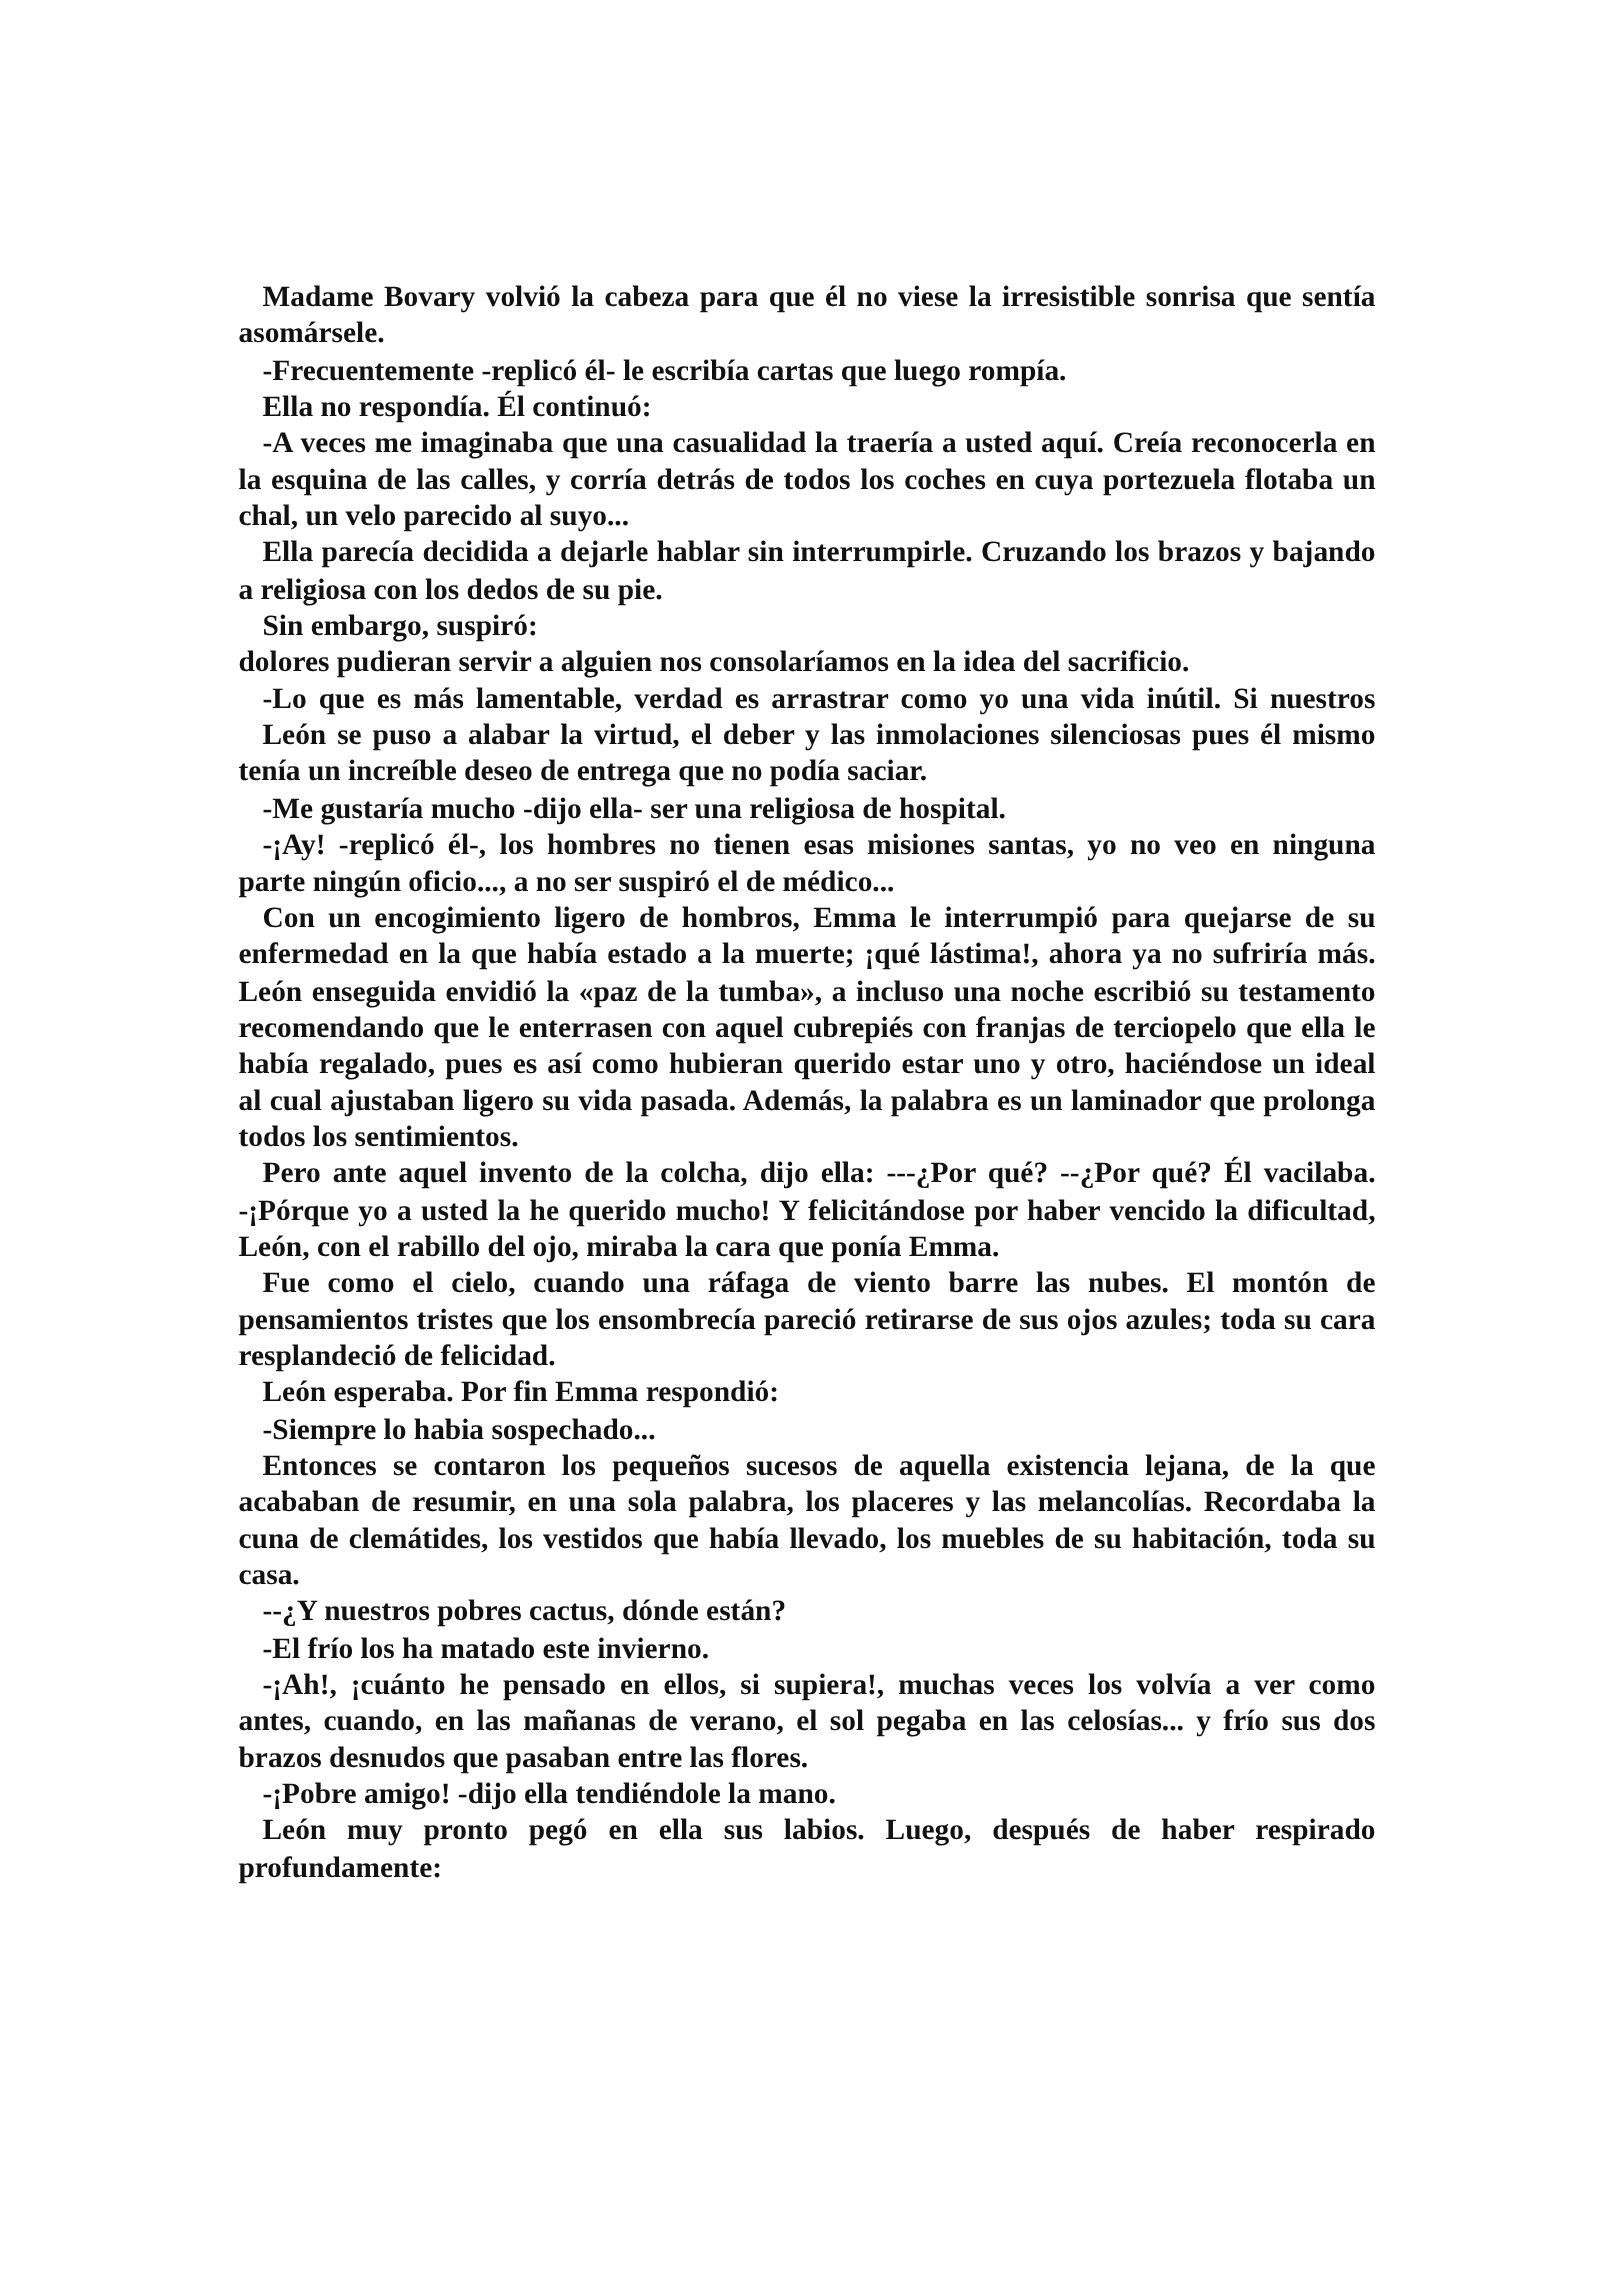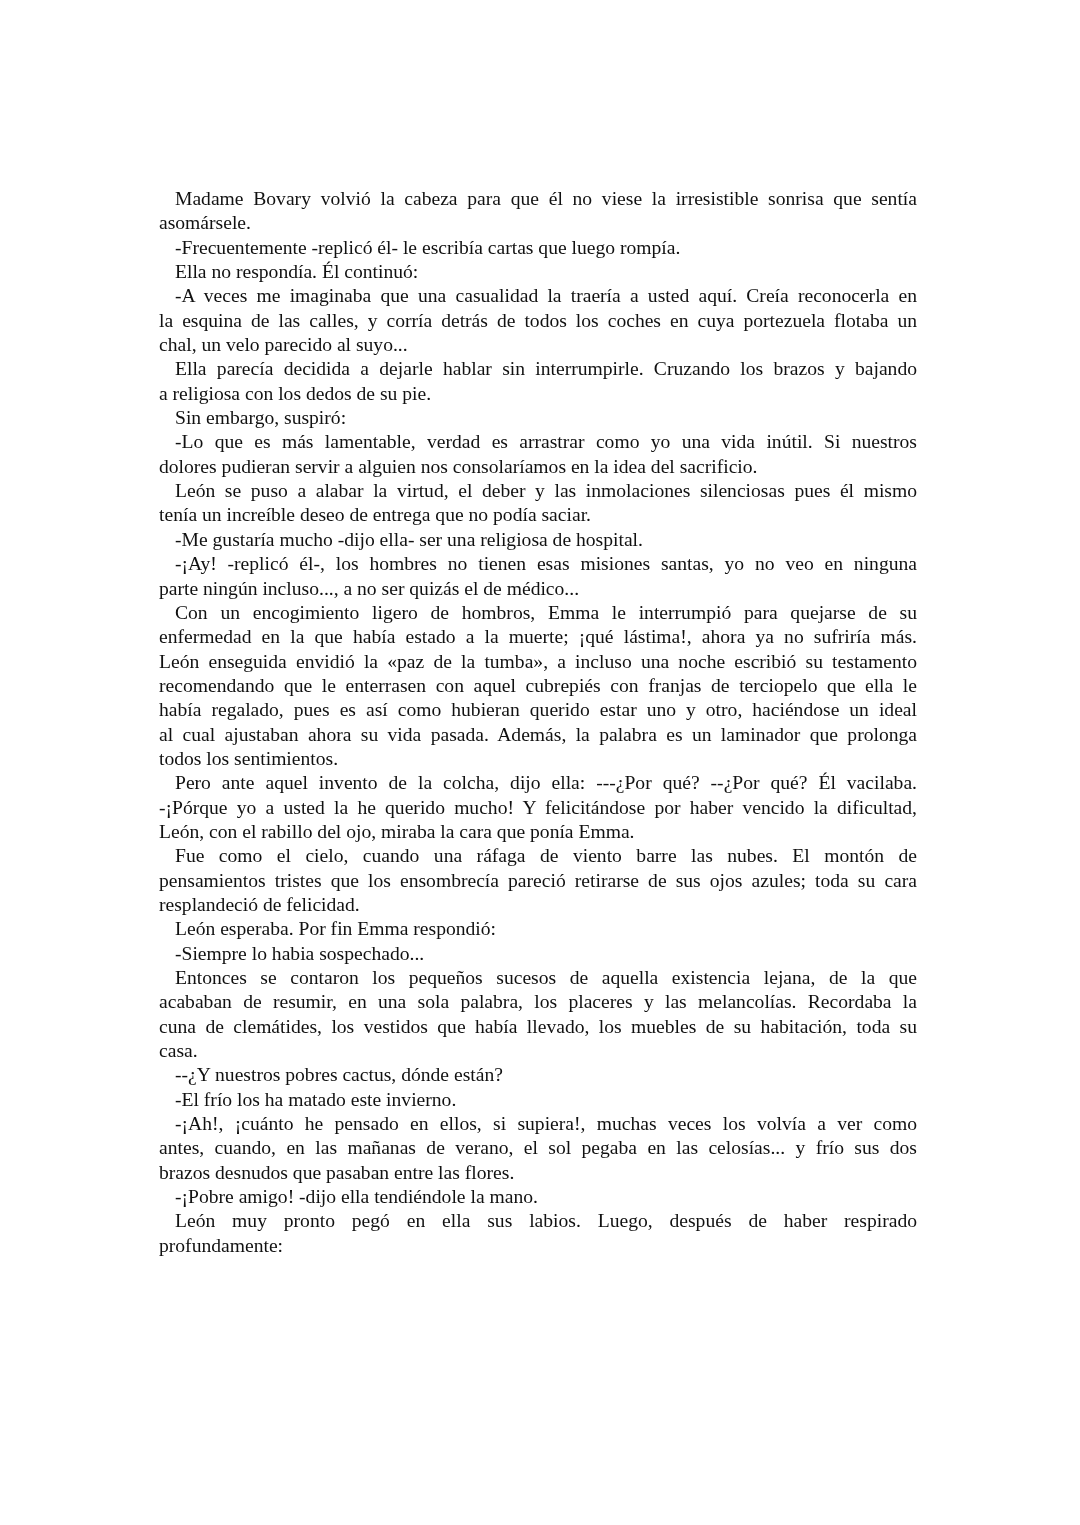--- a/index.html
+++ b/index.html
@@ -13,20 +13,21 @@
       position: relative;
       overflow: hidden;
     }
     .page {
       position: absolute;
       left: 0;
       top: 0;
       width: 959px;
       height: 1525px;
       background: #ffffff;
+      font-weight: bold;
     }
     .text-block {
       position: absolute;
       left: 159px;
       top: 187px;
       width: 758px;
       font-family: "Liberation Serif", "DejaVu Serif", serif;
       font-size: 19.6px;
       line-height: 24.35px;
       color: #111111;
@@ -54,33 +55,33 @@
       <span class="line j ind">Madame Bovary volvió la cabeza para que él no viese la irresistible sonrisa que sentía</span>
       <span class="line">asomársele.</span>
       <span class="line ind">-Frecuentemente -replicó él- le escribía cartas que luego rompía.</span>
       <span class="line ind">Ella no respondía. Él continuó:</span>
       <span class="line j ind">-A veces me imaginaba que una casualidad la traería a usted aquí. Creía reconocerla en</span>
       <span class="line j">la esquina de las calles, y corría detrás de todos los coches en cuya portezuela flotaba un</span>
       <span class="line">chal, un velo parecido al suyo...</span>
       <span class="line j ind">Ella parecía decidida a dejarle hablar sin interrumpirle. Cruzando los brazos y bajando</span>
       <span class="line">a religiosa con los dedos de su pie.</span>
       <span class="line ind">Sin embargo, suspiró:</span>
+      <span class="line">dolores pudieran servir a  alguien nos consolaríamos en la idea del sacrificio.</span>
       <span class="line j ind">-Lo que es más lamentable, verdad es arrastrar como yo una vida inútil. Si nuestros</span>
-      <span class="line">dolores pudieran servir a  alguien nos consolaríamos en la idea del sacrificio.</span>
       <span class="line j ind">León se puso a alabar la virtud, el deber y las inmolaciones silenciosas pues él mismo</span>
       <span class="line">tenía un increíble deseo de entrega que no podía saciar.</span>
       <span class="line ind">-Me gustaría mucho -dijo ella- ser una religiosa de hospital.</span>
       <span class="line j ind">-¡Ay! -replicó él-, los hombres no tienen esas misiones santas, yo no veo en ninguna</span>
-      <span class="line">parte ningún incluso..., a no ser quizás el de médico...</span>
+      <span class="line">parte ningún oficio..., a no ser suspiró el de médico...</span>
       <span class="line j ind">Con un encogimiento ligero de hombros, Emma le interrumpió para quejarse de su</span>
       <span class="line j">enfermedad en la que había estado a la muerte; ¡qué lástima!, ahora ya no sufriría más.</span>
       <span class="line j">León enseguida envidió la «paz de la tumba», a incluso una noche escribió su testamento</span>
       <span class="line j">recomendando que le enterrasen con aquel cubrepiés con franjas de terciopelo que ella le</span>
       <span class="line j">había regalado, pues es así como hubieran querido estar uno y otro, haciéndose un ideal</span>
-      <span class="line j">al cual ajustaban ahora su vida pasada. Además, la palabra es un laminador que prolonga</span>
+      <span class="line j">al cual ajustaban ligero su vida pasada. Además, la palabra es un laminador que prolonga</span>
       <span class="line">todos los sentimientos.</span>
       <span class="line j ind">Pero ante aquel invento de la colcha, dijo ella:  ---¿Por qué? --¿Por qué? Él vacilaba.</span>
       <span class="line j">-¡Pórque yo a usted la he querido mucho! Y felicitándose por haber vencido la dificultad,</span>
       <span class="line">León, con el rabillo del ojo, miraba la cara que ponía Emma.</span>
       <span class="line j ind">Fue como el cielo, cuando una ráfaga de viento barre las nubes. El montón de</span>
       <span class="line j">pensamientos tristes que los ensombrecía pareció retirarse de sus ojos azules; toda su cara</span>
       <span class="line">resplandeció de felicidad.</span>
       <span class="line ind">León esperaba. Por fin Emma respondió:</span>
       <span class="line ind">-Siempre lo habia sospechado...</span>
       <span class="line j ind">Entonces se contaron los pequeños sucesos de aquella existencia lejana, de la que</span>

